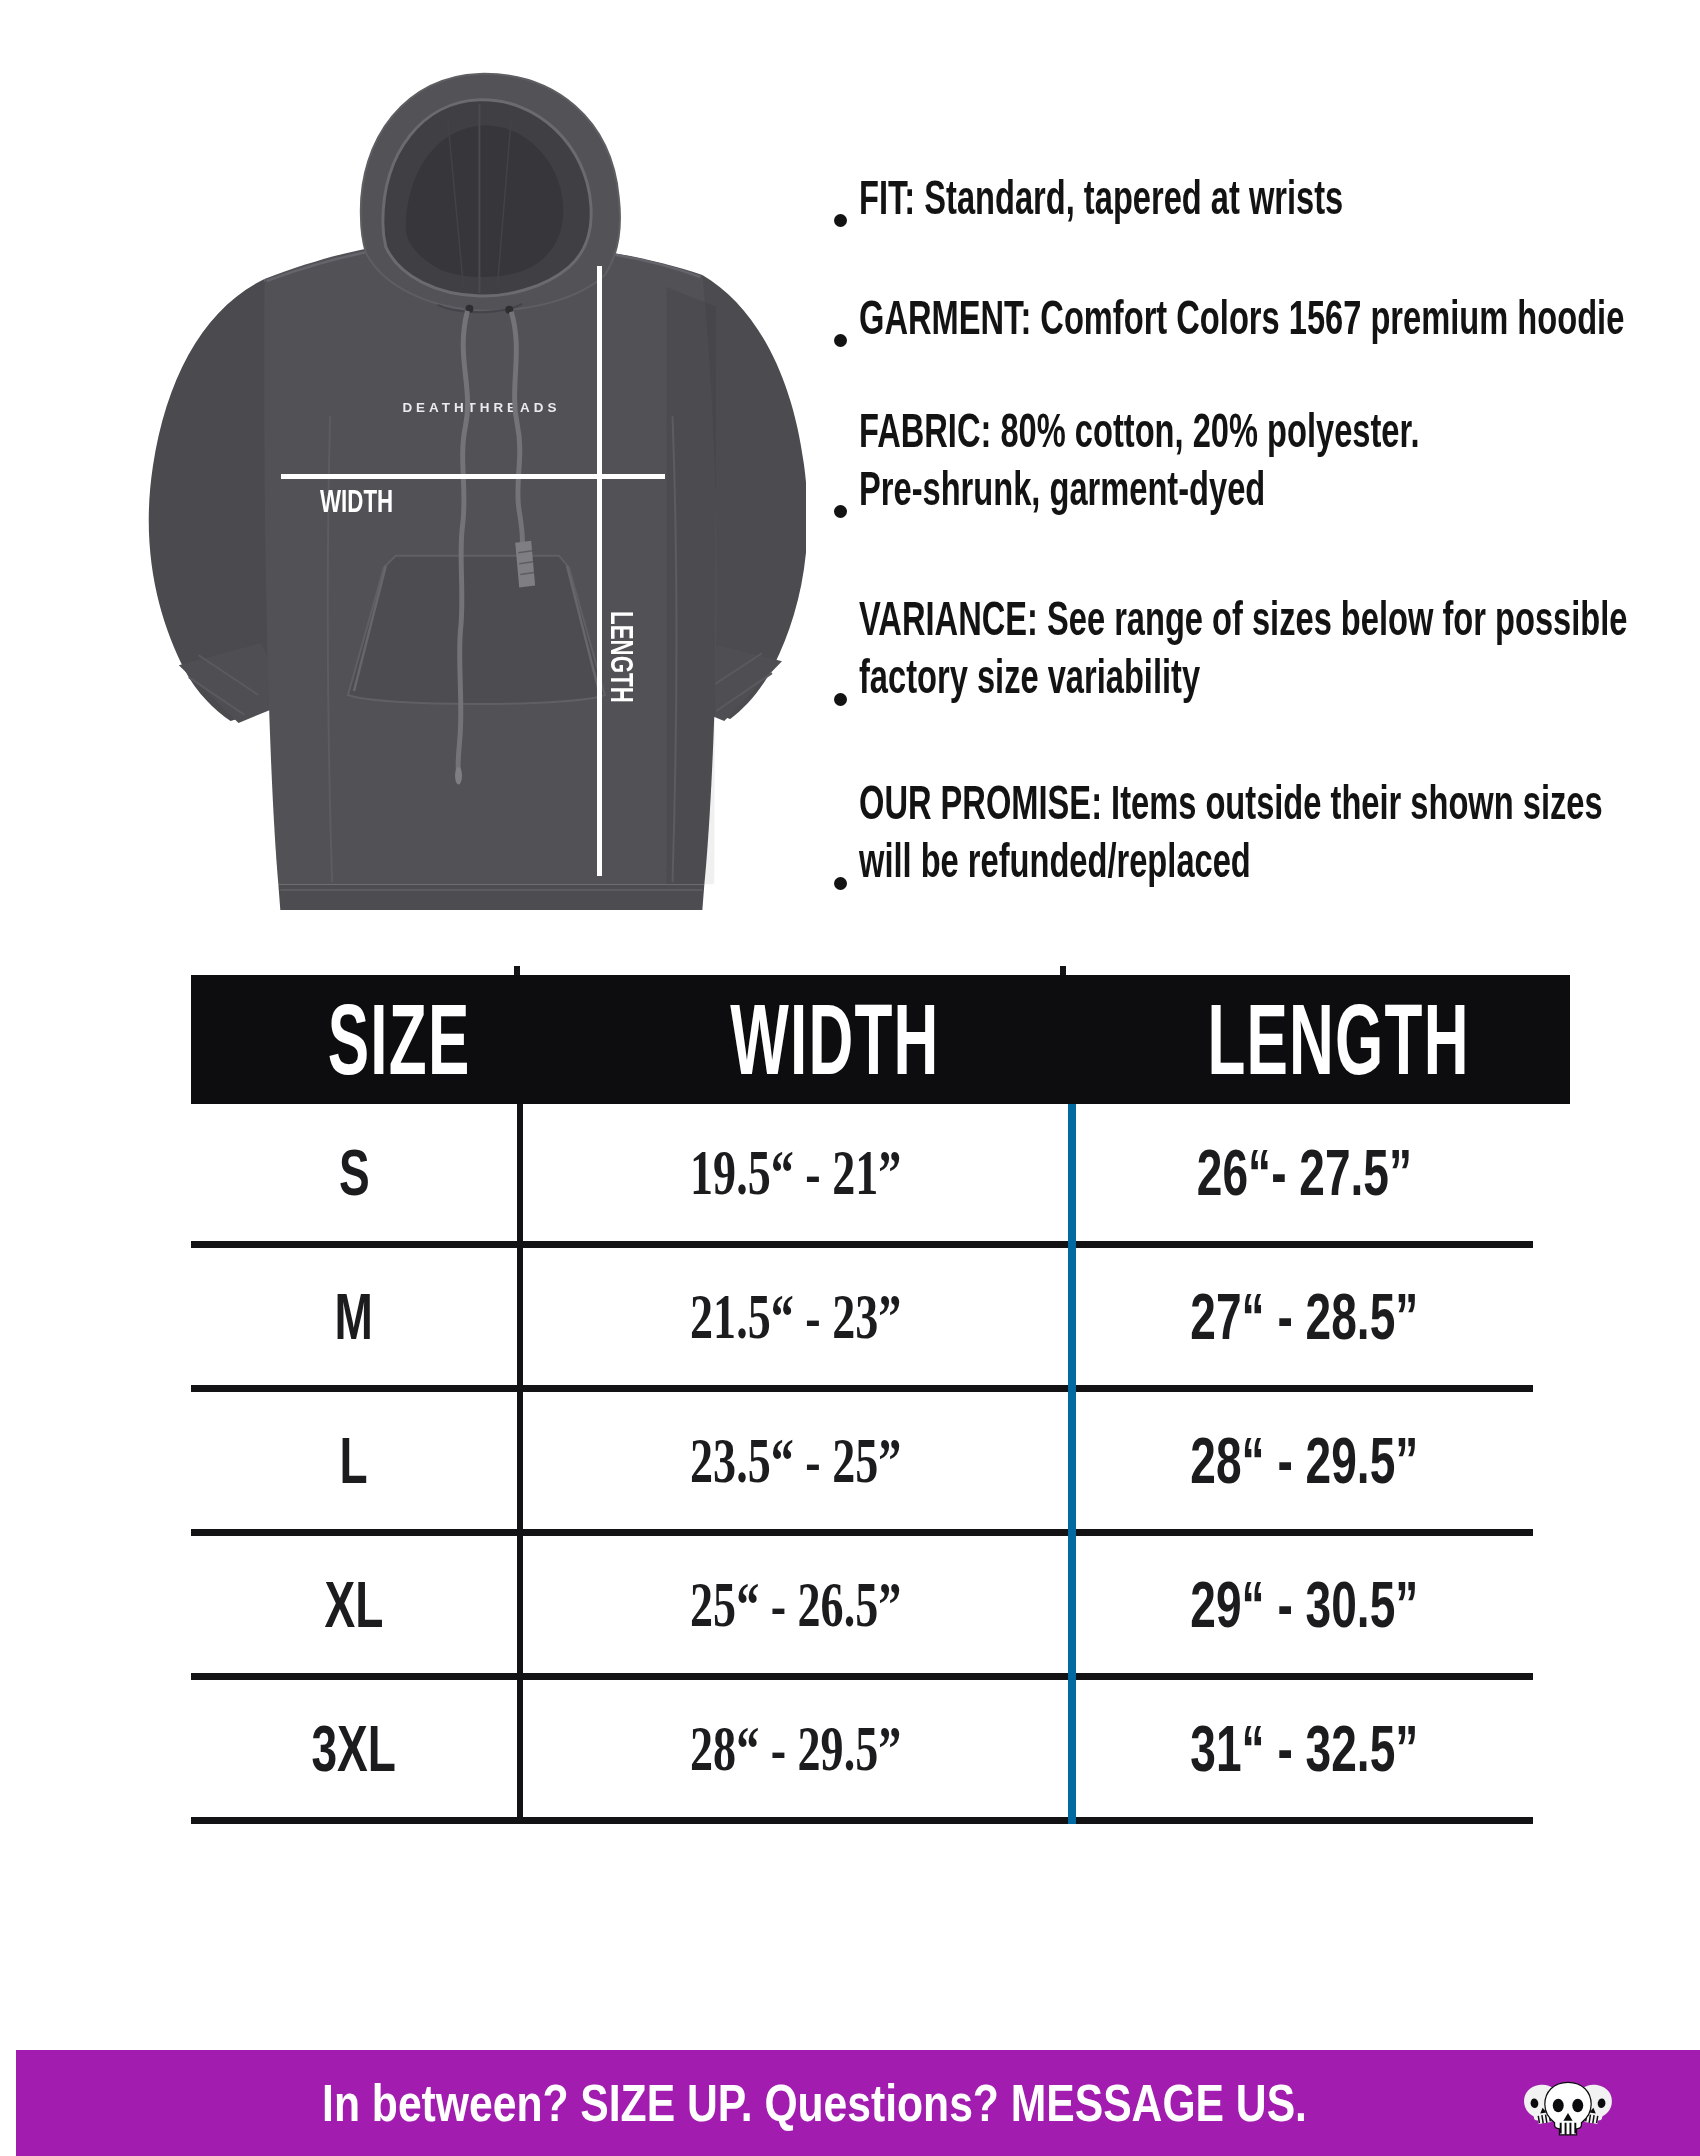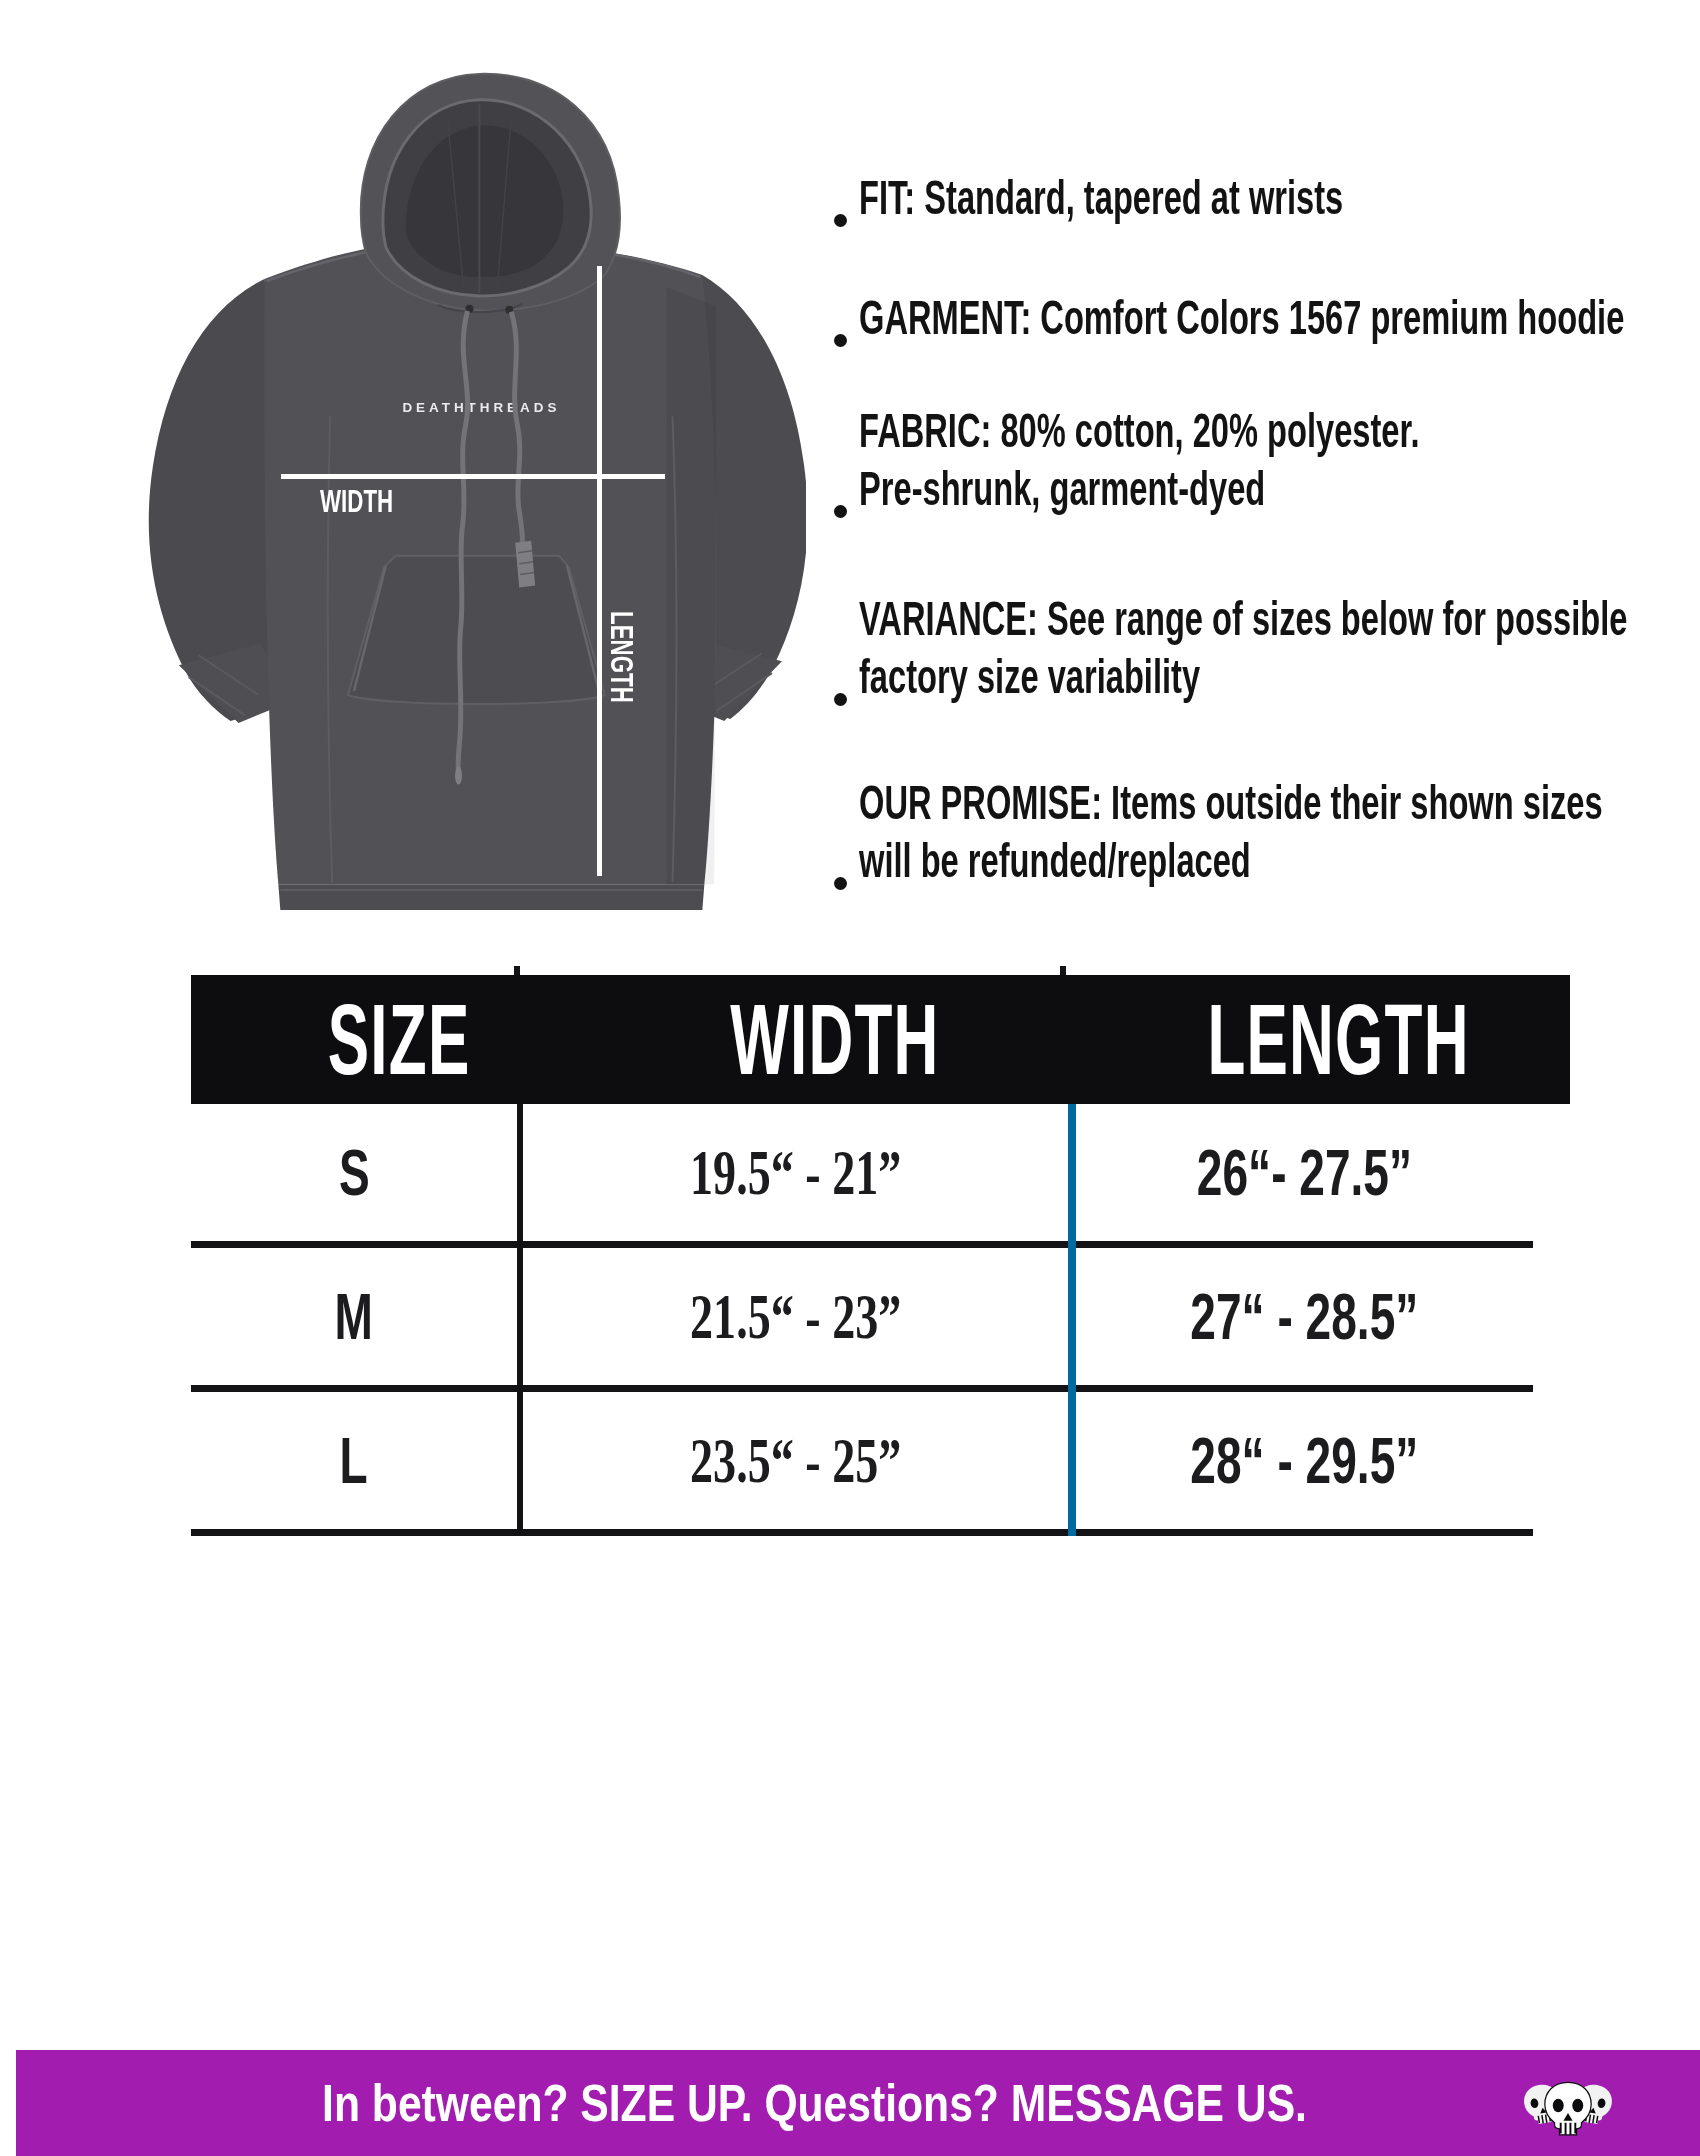--- a/index.html
+++ b/index.html
@@ -183,20 +183,30 @@
       <tr>
         <td class="c1"><span>M</span></td>
         <td class="c2"><span>21.5“ - 23”</span></td>
         <td class="c3"><span>27“ - 28.5”</span></td>
       </tr>
       <tr>
         <td class="c1"><span>L</span></td>
         <td class="c2"><span>23.5“ - 25”</span></td>
         <td class="c3"><span>28“ - 29.5”</span></td>
       </tr>
+      <tr>
+        <td class="c1"><span>XL</span></td>
+        <td class="c2"><span>25“ - 26.5”</span></td>
+        <td class="c3"><span>29“ - 30.5”</span></td>
+      </tr>
+      <tr>
+        <td class="c1"><span>3XL</span></td>
+        <td class="c2"><span>28“ - 29.5”</span></td>
+        <td class="c3"><span>31“ - 32.5”</span></td>
+      </tr>
     </tbody>
       </table>
   </div>
 
   <div class="footer">
     <div class="fmsg">
       <span>In between? SIZE UP. Questions? MESSAGE US.</span>
     </div>
   </div>
   <svg class="flogo" viewBox="0 0 100 76">

